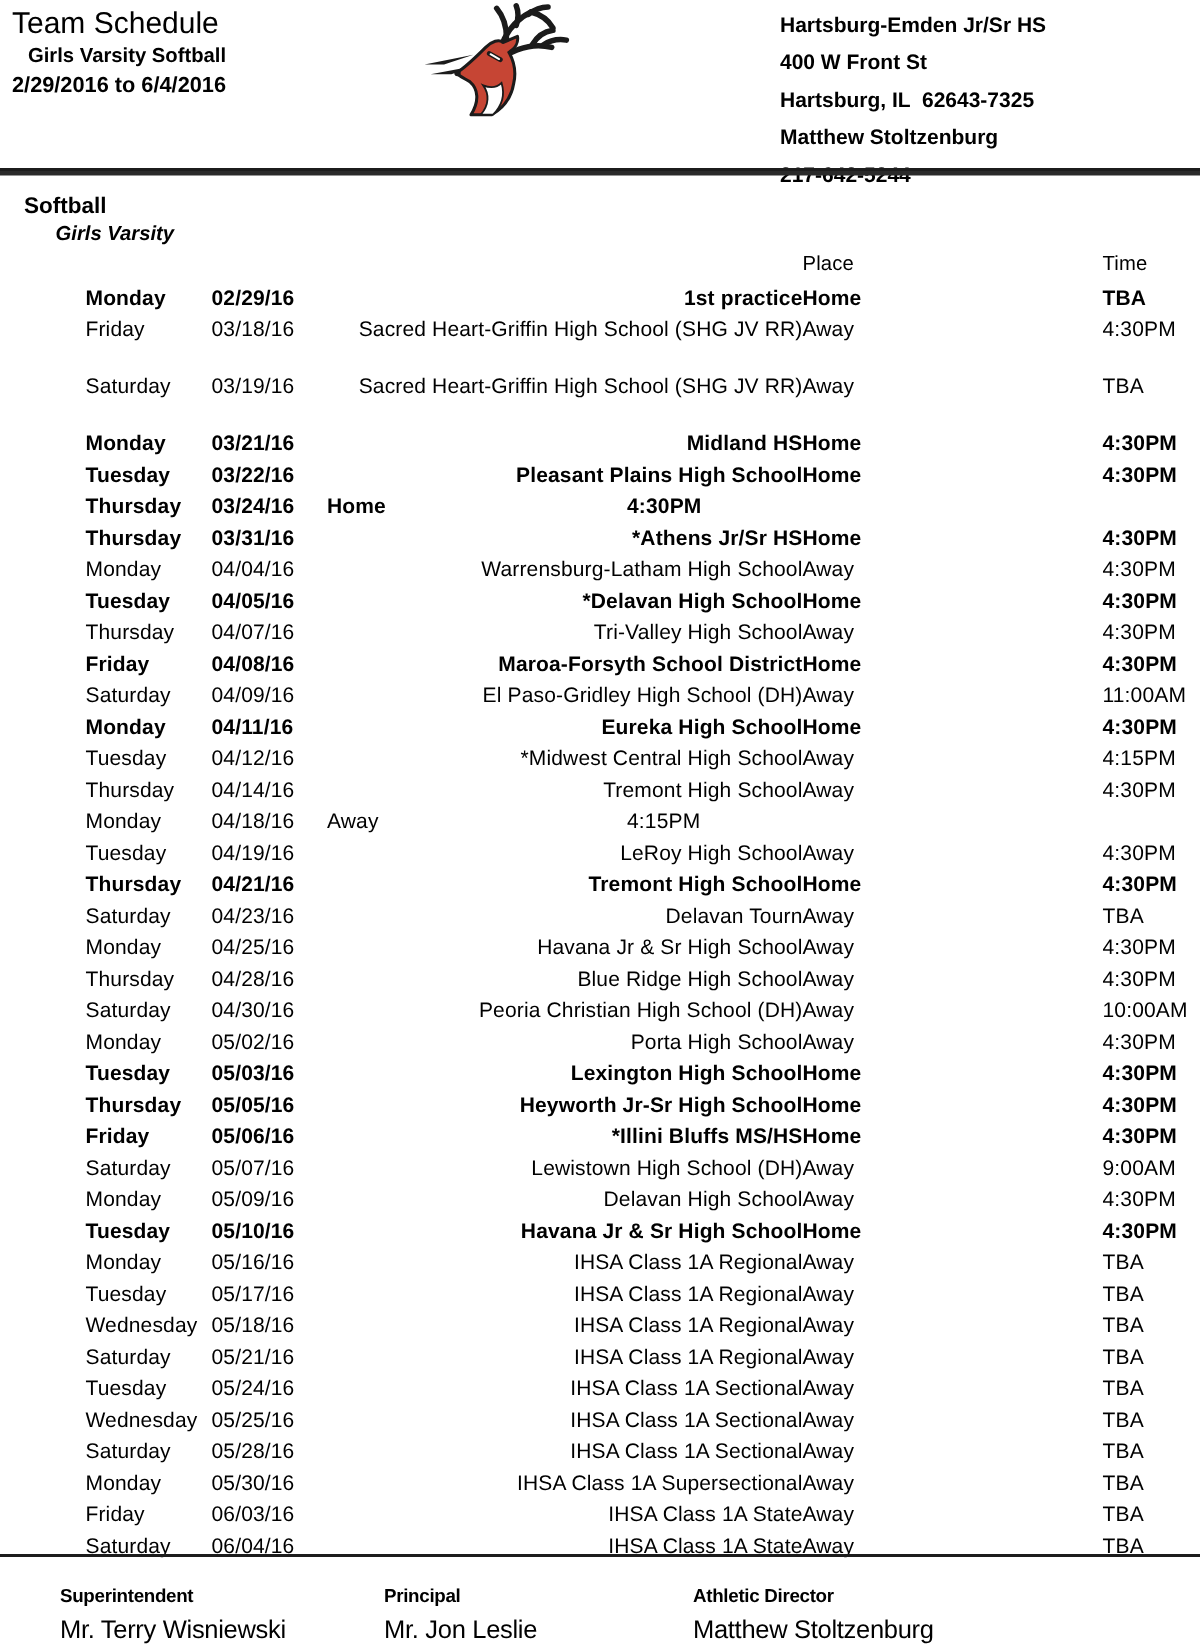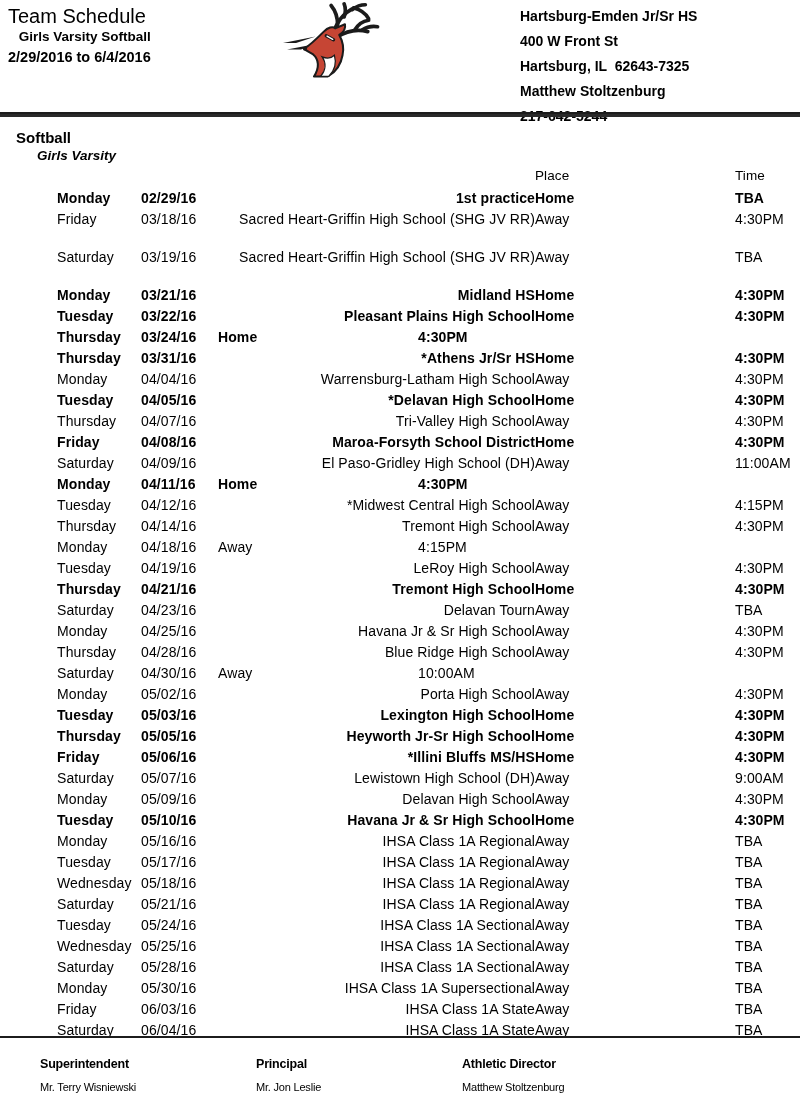--- a/index.html
+++ b/index.html
@@ -32,21 +32,21 @@
   .hdr-row > div { line-height:15px; }
   .c-day   { width:84px;  }
   .c-date  { width:77px;  }
   .c-opp   { width:317px;text-align:right; }
   .c-place { width:200px; }
   .c-time  { width:65px;  }
   
   .footer-rule { position:absolute; left:0; top:1036px; width:800px; border-top:2.5px solid #1c1c1c; }
   .footer-col { position:absolute; top:1057px; letter-spacing:-0.2px; }
   .footer-col .f-title { font-size:12.5px; font-weight:bold; line-height:14px; }
-  .footer-col .f-name  { font-size:11px; line-height:14px; margin-top:9px; }
+  .footer-col .f-name  { font-size:17px; line-height:14px; margin-top:9px; }
   .fc-0 { left:40px; } .fc-1 { left:256px; } .fc-2 { left:462px; }
 </style>
 </head>
 <body>
 
 <div class="header-left">
   <div class="hl-title">Team Schedule</div>
   <div class="hl-sub">Girls Varsity Softball</div>
   <div class="hl-range">2/29/2016 to 6/4/2016</div>
 </div>
@@ -189,20 +189,21 @@
       <div class="row">
     <div class="c-day">Saturday</div>
     <div class="c-date">04/09/16</div>
     <div class="c-opp">El Paso-Gridley High School (DH)</div>
     <div class="c-place">Away</div>
     <div class="c-time">11:00AM</div>
   </div>
       <div class="row bold">
     <div class="c-day">Monday</div>
     <div class="c-date">04/11/16</div>
+    <div class="c-opp">Eureka High School</div>
     <div class="c-place">Home</div>
     <div class="c-time">4:30PM</div>
   </div>
       <div class="row">
     <div class="c-day">Tuesday</div>
     <div class="c-date">04/12/16</div>
     <div class="c-opp">*Midwest Central High School</div>
     <div class="c-place">Away</div>
     <div class="c-time">4:15PM</div>
   </div>
@@ -250,20 +251,21 @@
       <div class="row">
     <div class="c-day">Thursday</div>
     <div class="c-date">04/28/16</div>
     <div class="c-opp">Blue Ridge High School</div>
     <div class="c-place">Away</div>
     <div class="c-time">4:30PM</div>
   </div>
       <div class="row">
     <div class="c-day">Saturday</div>
     <div class="c-date">04/30/16</div>
+    <div class="c-opp">Peoria Christian High School (DH)</div>
     <div class="c-place">Away</div>
     <div class="c-time">10:00AM</div>
   </div>
       <div class="row">
     <div class="c-day">Monday</div>
     <div class="c-date">05/02/16</div>
     <div class="c-opp">Porta High School</div>
     <div class="c-place">Away</div>
     <div class="c-time">4:30PM</div>
   </div>

